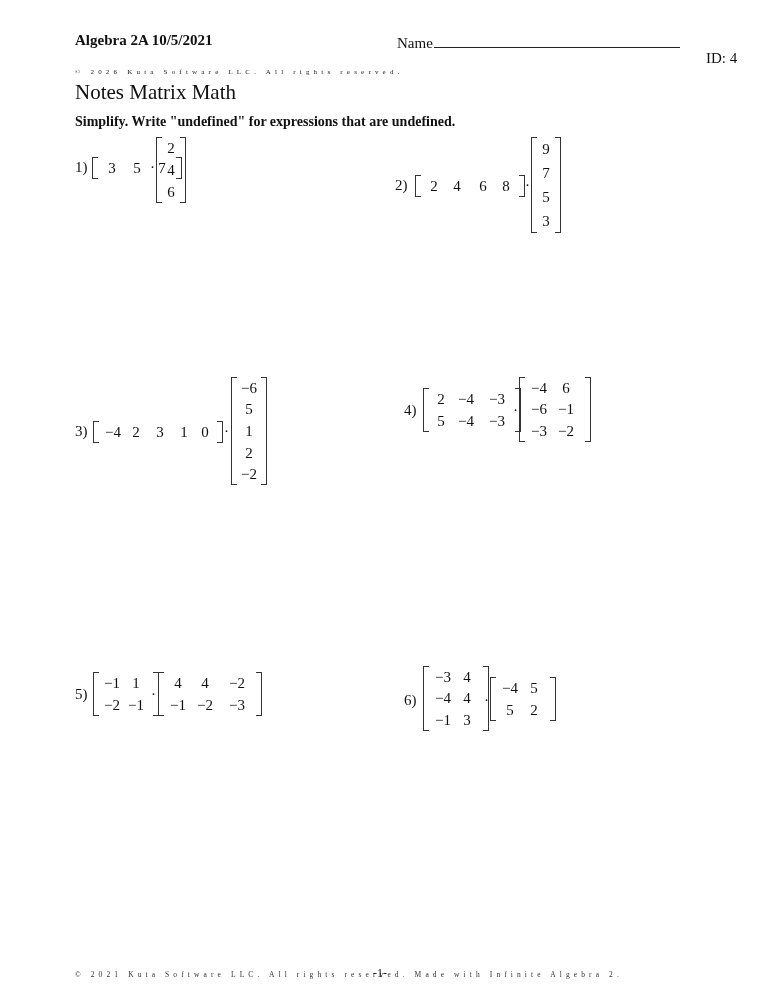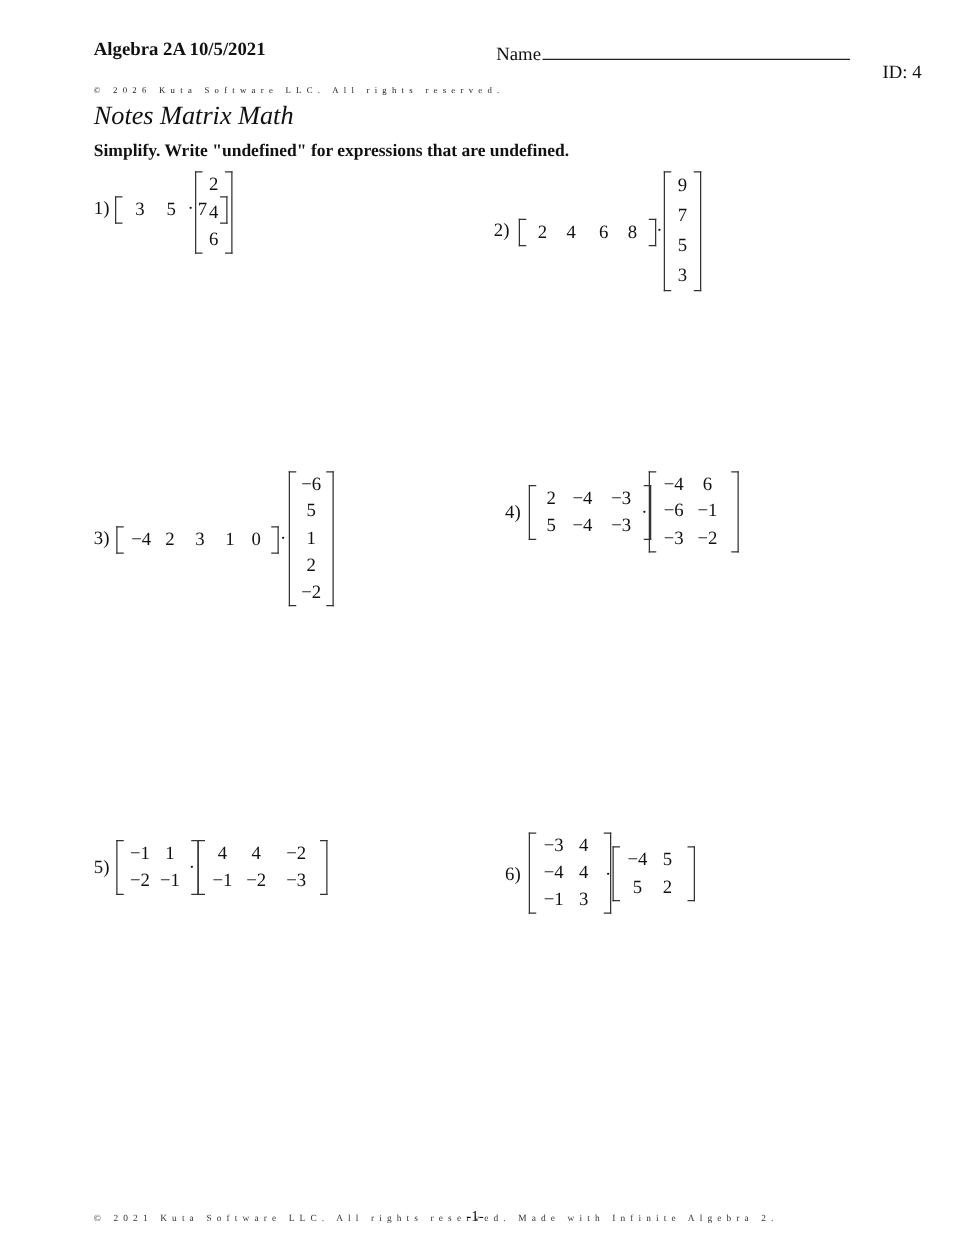--- a/index.html
+++ b/index.html
@@ -4,21 +4,21 @@
 <style>
   html, body { margin: 0; padding: 0; }
   body {
     width: 768px; height: 994px; background: #ffffff; position: relative;
     font-family: "Liberation Serif", "DejaVu Serif", serif; color: #111;
     overflow: hidden;
   }
   .abs { position: absolute; }
   .hdr { font-size: 15px; line-height: 16px; }
   .copy { font-size: 7px; letter-spacing: 4.2px; line-height: 8px; color: #222; }
-  .title { font-size: 21px; line-height: 22px; font-style: italic; }
+  .title { font-size: 21px; line-height: 22px; }
   .instr { font-size: 14px; font-weight: bold; line-height: 16px; }
   .name-line { display: inline-block; width: 246px; border-bottom: 1px solid #222; height: 13px; vertical-align: baseline; margin-left: 1px; }
   .label { font-size: 15px; line-height: 16px; }
   .matrix { position: absolute; display: flex; align-items: stretch; }
   .br { width: 5px; border: 1px solid #333; }
   .br.l { border-right: none; }
   .br.r { border-left: none; }
   .cells { display: grid; padding: 0 3px; align-content: space-around; }
   .cell { font-size: 15px; line-height: 20px; text-align: center; }
   .dot { position: absolute; font-size: 15px; line-height: 16px; }

